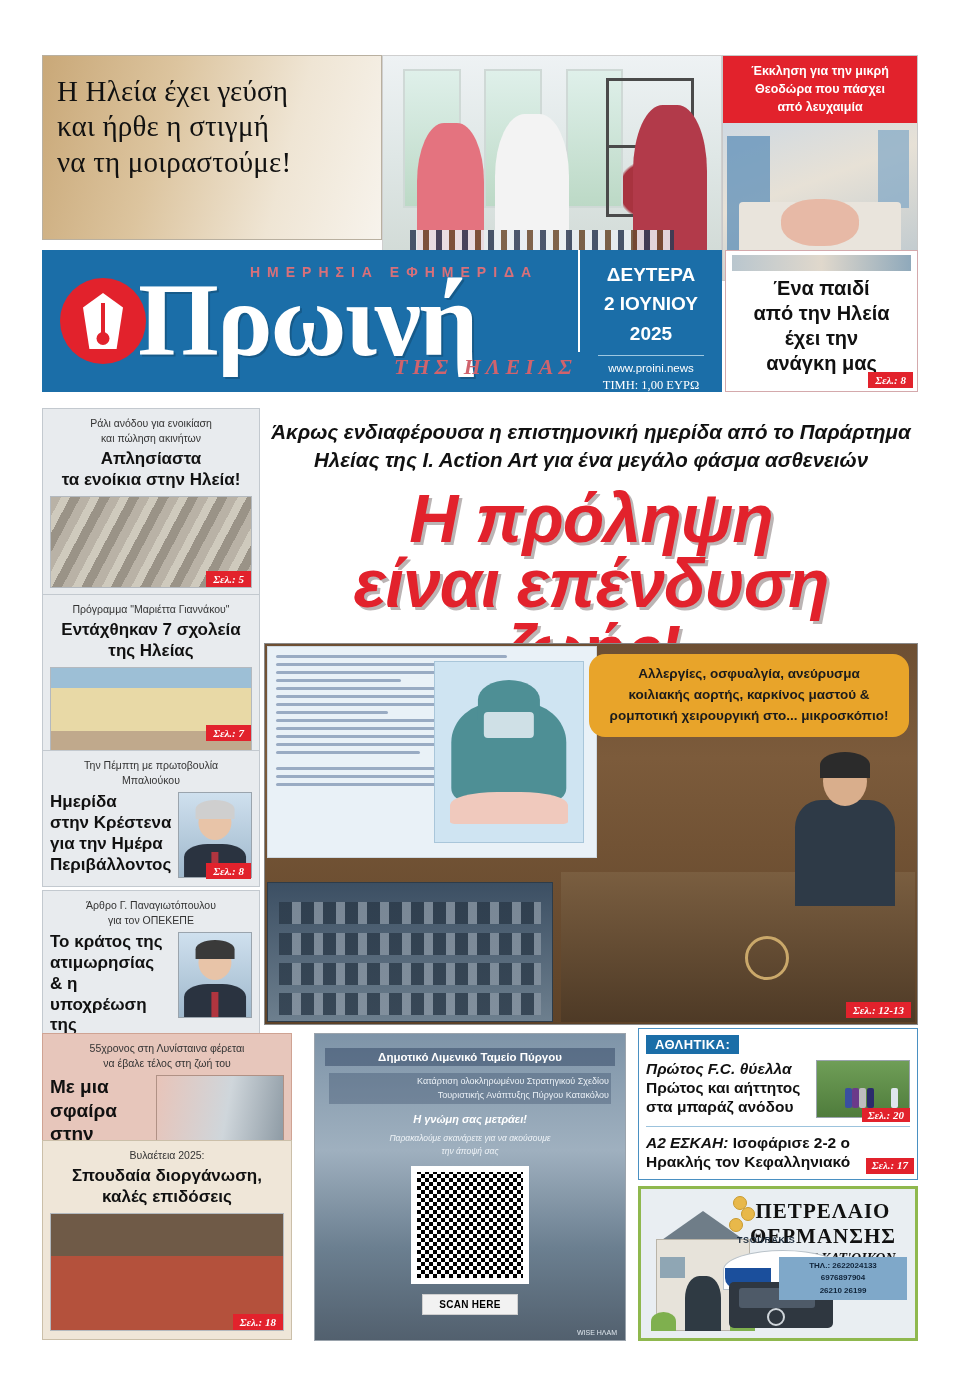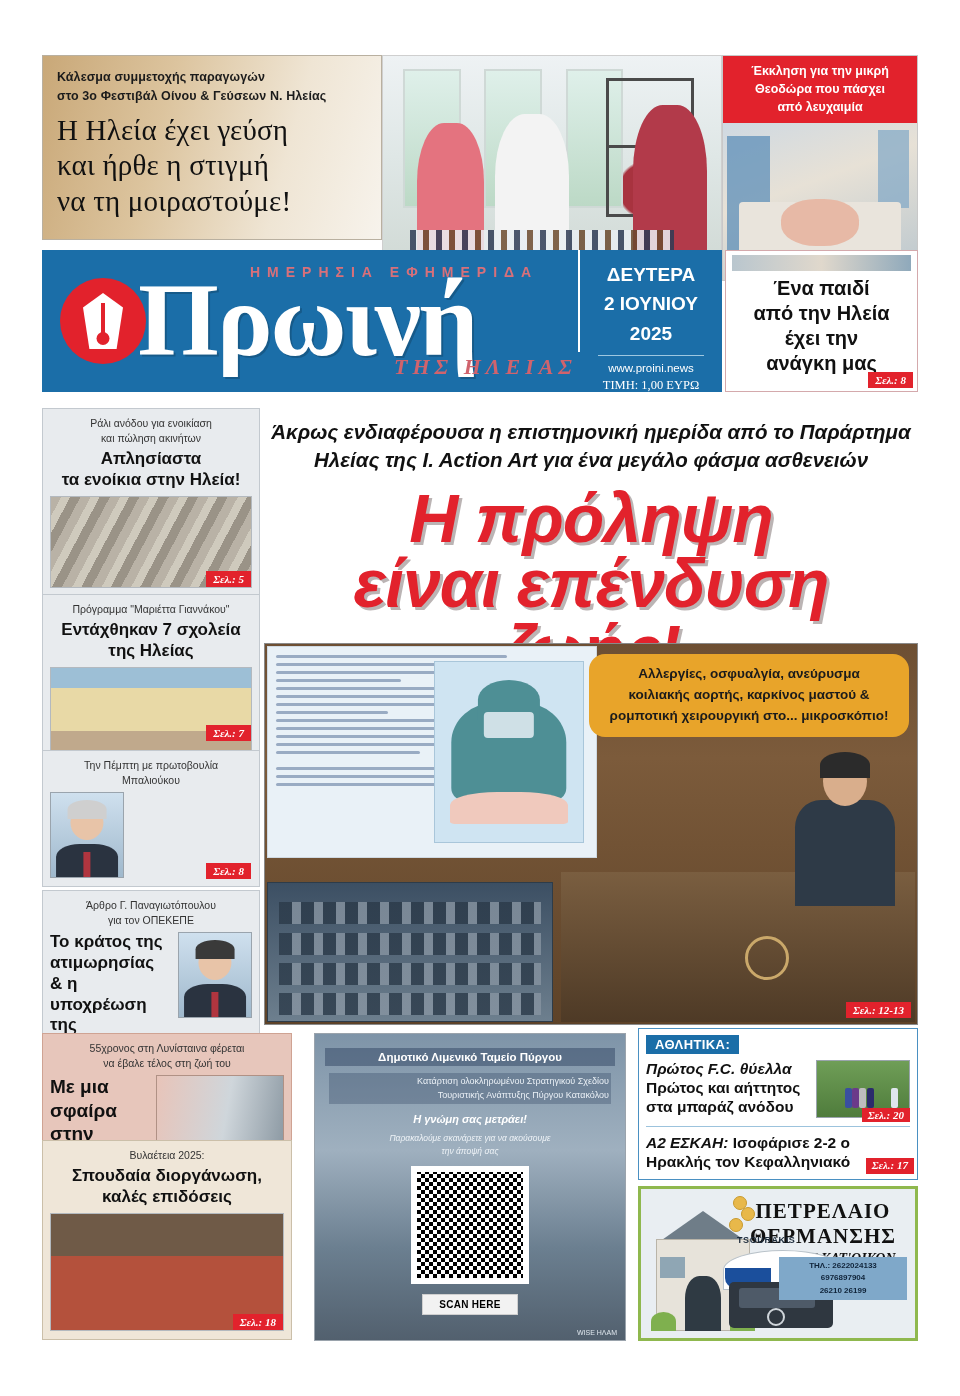--- a/index.html
+++ b/index.html
@@ -184,24 +184,20 @@
   .badge-sm { background:#e2222c; color:#fff; font-family:"Liberation Serif", serif; font-style:italic; font-weight:bold; font-size:11px; padding:1px 6px; }
 </style>
 </head>
 <body>
 
 <div class="page">
 
   <div class="top-strip">
 
     <div class="teaser-wine">
-      <div class="teaser-kicker">
-        <div>Κάλεσμα συμμετοχής παραγωγών</div>
-        <div>στο 3ο Φεστιβάλ Οίνου &amp; Γεύσεων Ν. Ηλείας</div>
-      </div>
       <div class="teaser-head">
         <div>Η Ηλεία έχει γεύση</div>
         <div>και ήρθε η στιγμή</div>
         <div>να τη μοιραστούμε!</div>
       </div>
     </div>
 
     <div class="photo-wine">
       <div class="win" style="left:6%"></div>
       <div class="win" style="left:30%"></div>
@@ -287,20 +283,26 @@
     </div>
   </div>
 
   <div class="side" style="top:750px;">
     <div class="side-card">
       <div class="sc-kicker">
         <div>Την Πέμπτη με πρωτοβουλία</div>
         <div>Μπαλιούκου</div>
       </div>
       <div class="sc-row">
+        <div class="txt">
+          <div>Ημερίδα</div>
+          <div>στην Κρέστενα</div>
+          <div>για την Ημέρα</div>
+          <div>Περιβάλλοντος</div>
+        </div>
         <div class="portrait">
           <div class="body"></div>
             <div class="face"></div>
             <div class="hair"></div>
             <div class="tie"></div>
         </div>
       </div>
       <div class="selbadge" style="right:8px;bottom:7px;">Σελ.: 8</div>
     </div>
   </div>

